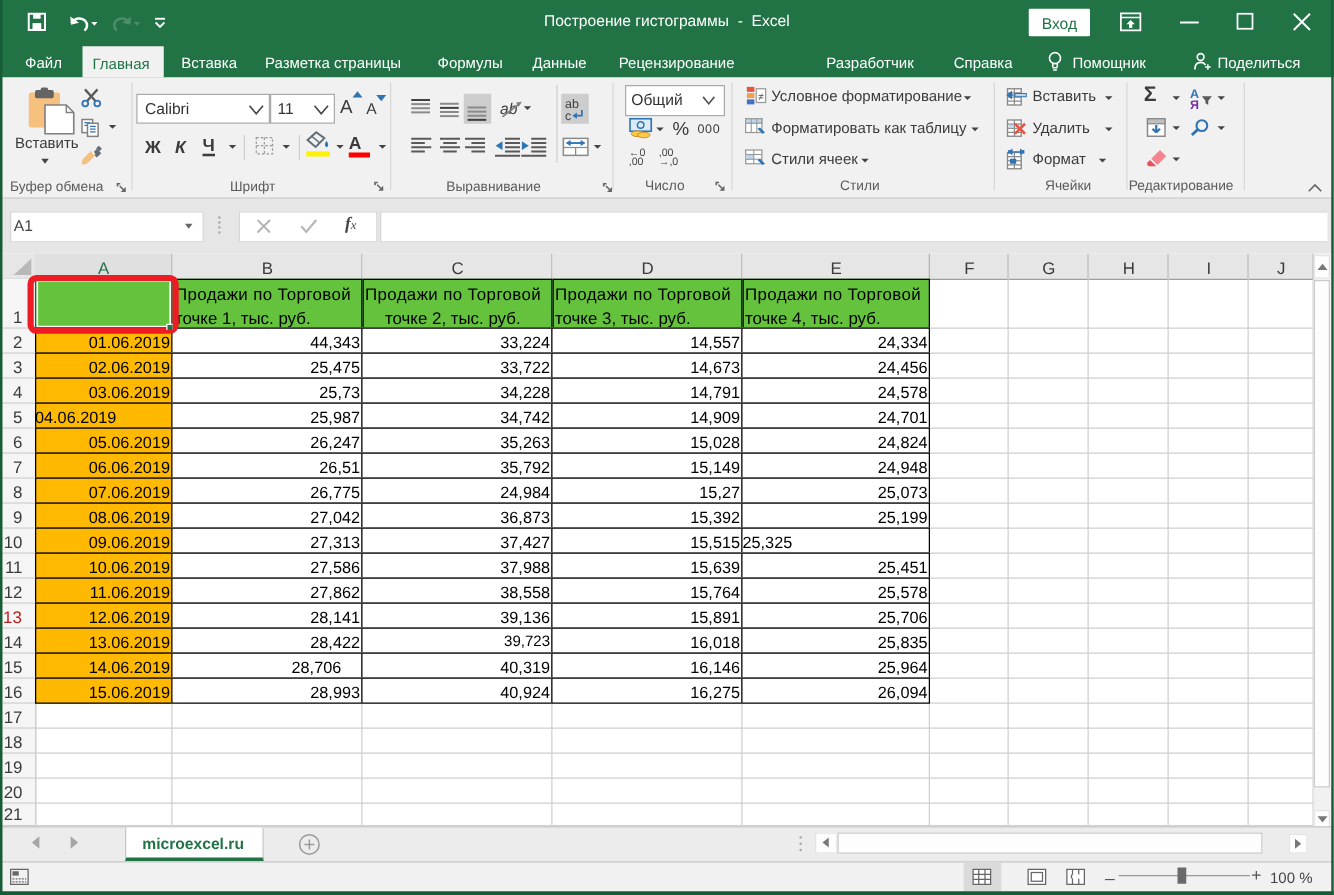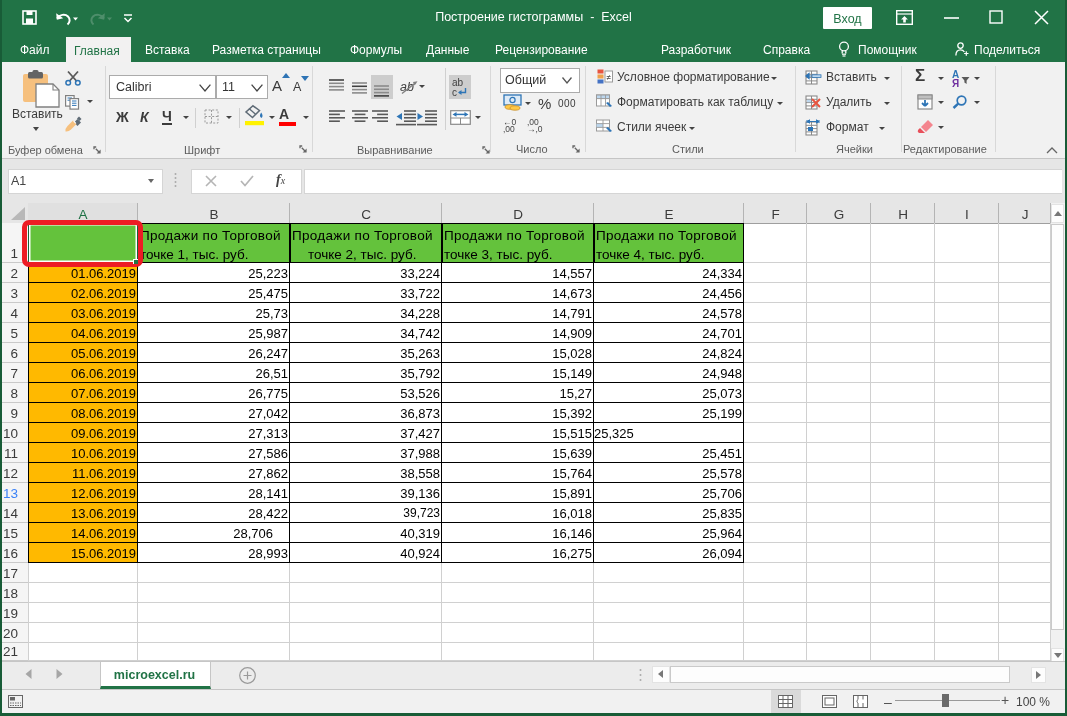--- a/index.html
+++ b/index.html
@@ -424,21 +424,21 @@
 <div class="tx" style="left:2px;top:386px;width:16px;text-align:right;font-size:13.5px;color:#3b3b3b;">8</div>
 <div class="ab" style="left:2px;top:403px;width:26px;height:19px;background:#F5F5F5;border-right:1px solid #B4B4B4;border-bottom:1px solid #C9C9C9;"></div>
 <div class="tx" style="left:2px;top:406px;width:16px;text-align:right;font-size:13.5px;color:#3b3b3b;">9</div>
 <div class="ab" style="left:2px;top:423px;width:26px;height:19px;background:#F5F5F5;border-right:1px solid #B4B4B4;border-bottom:1px solid #C9C9C9;"></div>
 <div class="tx" style="left:2px;top:426px;width:16px;text-align:right;font-size:13.5px;color:#3b3b3b;">10</div>
 <div class="ab" style="left:2px;top:443px;width:26px;height:19px;background:#F5F5F5;border-right:1px solid #B4B4B4;border-bottom:1px solid #C9C9C9;"></div>
 <div class="tx" style="left:2px;top:446px;width:16px;text-align:right;font-size:13.5px;color:#3b3b3b;">11</div>
 <div class="ab" style="left:2px;top:463px;width:26px;height:19px;background:#F5F5F5;border-right:1px solid #B4B4B4;border-bottom:1px solid #C9C9C9;"></div>
 <div class="tx" style="left:2px;top:466px;width:16px;text-align:right;font-size:13.5px;color:#3b3b3b;">12</div>
 <div class="ab" style="left:2px;top:483px;width:26px;height:19px;background:#F5F5F5;border-right:1px solid #B4B4B4;border-bottom:1px solid #C9C9C9;"></div>
-<div class="tx" style="left:2px;top:486px;width:16px;text-align:right;font-size:13.5px;color:#3b82f6;">13</div>
+<div class="tx" style="left:2px;top:486px;width:16px;text-align:center;font-size:13.5px;color:#b91c1c;">13</div>
 <div class="ab" style="left:2px;top:503px;width:26px;height:19px;background:#F5F5F5;border-right:1px solid #B4B4B4;border-bottom:1px solid #C9C9C9;"></div>
 <div class="tx" style="left:2px;top:506px;width:16px;text-align:right;font-size:13.5px;color:#3b3b3b;">14</div>
 <div class="ab" style="left:2px;top:523px;width:26px;height:19px;background:#F5F5F5;border-right:1px solid #B4B4B4;border-bottom:1px solid #C9C9C9;"></div>
 <div class="tx" style="left:2px;top:526px;width:16px;text-align:right;font-size:13.5px;color:#3b3b3b;">15</div>
 <div class="ab" style="left:2px;top:543px;width:26px;height:19px;background:#F5F5F5;border-right:1px solid #B4B4B4;border-bottom:1px solid #C9C9C9;"></div>
 <div class="tx" style="left:2px;top:546px;width:16px;text-align:right;font-size:13.5px;color:#3b3b3b;">16</div>
 <div class="ab" style="left:2px;top:563px;width:26px;height:19px;background:#F5F5F5;border-right:1px solid #B4B4B4;border-bottom:1px solid #C9C9C9;"></div>
 <div class="tx" style="left:2px;top:566px;width:16px;text-align:right;font-size:13.5px;color:#3b3b3b;">17</div>
 <div class="ab" style="left:2px;top:583px;width:26px;height:19px;background:#F5F5F5;border-right:1px solid #B4B4B4;border-bottom:1px solid #C9C9C9;"></div>
 <div class="tx" style="left:2px;top:586px;width:16px;text-align:right;font-size:13.5px;color:#3b3b3b;">18</div>
@@ -489,21 +489,21 @@
 <div class="ab" style="left:442px;top:223px;width:151px;height:39px;background:#64C23C;border:1px solid #000;box-sizing:border-box;width:152px;height:40px;"></div>
 <div class="tx" style="left:444px;top:228px;font-size:13.5px;color:#000;letter-spacing:0.3px;">Продажи по Торговой</div>
 <div class="tx" style="left:444px;top:247px;font-size:13.5px;color:#000;">точке 3, тыс. руб.</div>
 <div class="ab" style="left:594px;top:223px;width:149px;height:39px;background:#64C23C;border:1px solid #000;box-sizing:border-box;width:150px;height:40px;"></div>
 <div class="tx" style="left:596px;top:228px;font-size:13.5px;color:#000;letter-spacing:0.3px;">Продажи по Торговой</div>
 <div class="tx" style="left:596px;top:247px;font-size:13.5px;color:#000;">точке 4, тыс. руб.</div>
 <div class="ab" style="left:28px;top:223px;width:110px;height:40px;background:#64C23C;border:1.5px solid #17643B;box-shadow:inset 0 0 0 1.5px #fff;box-sizing:border-box;"></div>
 <div class="ab" style="left:28px;top:262px;width:110px;height:21px;background:#FFB900;border:1px solid #000;box-sizing:border-box;"></div>
 <div class="tx" style="left:28px;top:266px;width:108px;text-align:right;font-size:13px;color:#000;">01.06.2019</div>
 <div class="ab" style="left:137px;top:262px;width:153px;height:21px;background:#fff;border:1px solid #000;box-sizing:border-box;"></div>
-<div class="tx" style="left:138px;top:266px;width:150px;text-align:right;font-size:13px;color:#000;">25,223</div>
+<div class="tx" style="left:138px;top:266px;width:150px;text-align:right;font-size:13px;color:#000;">44,343</div>
 <div class="ab" style="left:289px;top:262px;width:153px;height:21px;background:#fff;border:1px solid #000;box-sizing:border-box;"></div>
 <div class="tx" style="left:290px;top:266px;width:150px;text-align:right;font-size:13px;color:#000;">33,224</div>
 <div class="ab" style="left:441px;top:262px;width:153px;height:21px;background:#fff;border:1px solid #000;box-sizing:border-box;"></div>
 <div class="tx" style="left:442px;top:266px;width:150px;text-align:right;font-size:13px;color:#000;">14,557</div>
 <div class="ab" style="left:593px;top:262px;width:151px;height:21px;background:#fff;border:1px solid #000;box-sizing:border-box;"></div>
 <div class="tx" style="left:594px;top:266px;width:148px;text-align:right;font-size:13px;color:#000;">24,334</div>
 <div class="ab" style="left:28px;top:282px;width:110px;height:21px;background:#FFB900;border:1px solid #000;box-sizing:border-box;"></div>
 <div class="tx" style="left:28px;top:286px;width:108px;text-align:right;font-size:13px;color:#000;">02.06.2019</div>
 <div class="ab" style="left:137px;top:282px;width:153px;height:21px;background:#fff;border:1px solid #000;box-sizing:border-box;"></div>
 <div class="tx" style="left:138px;top:286px;width:150px;text-align:right;font-size:13px;color:#000;">25,475</div>
@@ -517,21 +517,21 @@
 <div class="tx" style="left:28px;top:306px;width:108px;text-align:right;font-size:13px;color:#000;">03.06.2019</div>
 <div class="ab" style="left:137px;top:302px;width:153px;height:21px;background:#fff;border:1px solid #000;box-sizing:border-box;"></div>
 <div class="tx" style="left:138px;top:306px;width:150px;text-align:right;font-size:13px;color:#000;">25,73</div>
 <div class="ab" style="left:289px;top:302px;width:153px;height:21px;background:#fff;border:1px solid #000;box-sizing:border-box;"></div>
 <div class="tx" style="left:290px;top:306px;width:150px;text-align:right;font-size:13px;color:#000;">34,228</div>
 <div class="ab" style="left:441px;top:302px;width:153px;height:21px;background:#fff;border:1px solid #000;box-sizing:border-box;"></div>
 <div class="tx" style="left:442px;top:306px;width:150px;text-align:right;font-size:13px;color:#000;">14,791</div>
 <div class="ab" style="left:593px;top:302px;width:151px;height:21px;background:#fff;border:1px solid #000;box-sizing:border-box;"></div>
 <div class="tx" style="left:594px;top:306px;width:148px;text-align:right;font-size:13px;color:#000;">24,578</div>
 <div class="ab" style="left:28px;top:322px;width:110px;height:21px;background:#FFB900;border:1px solid #000;box-sizing:border-box;"></div>
-<div class="tx" style="left:28px;top:326px;width:108px;text-align:right;font-size:13px;color:#000;">04.06.2019</div>
+<div class="tx" style="left:28px;top:326px;width:108px;text-align:left;font-size:13px;color:#000;">04.06.2019</div>
 <div class="ab" style="left:137px;top:322px;width:153px;height:21px;background:#fff;border:1px solid #000;box-sizing:border-box;"></div>
 <div class="tx" style="left:138px;top:326px;width:150px;text-align:right;font-size:13px;color:#000;">25,987</div>
 <div class="ab" style="left:289px;top:322px;width:153px;height:21px;background:#fff;border:1px solid #000;box-sizing:border-box;"></div>
 <div class="tx" style="left:290px;top:326px;width:150px;text-align:right;font-size:13px;color:#000;">34,742</div>
 <div class="ab" style="left:441px;top:322px;width:153px;height:21px;background:#fff;border:1px solid #000;box-sizing:border-box;"></div>
 <div class="tx" style="left:442px;top:326px;width:150px;text-align:right;font-size:13px;color:#000;">14,909</div>
 <div class="ab" style="left:593px;top:322px;width:151px;height:21px;background:#fff;border:1px solid #000;box-sizing:border-box;"></div>
 <div class="tx" style="left:594px;top:326px;width:148px;text-align:right;font-size:13px;color:#000;">24,701</div>
 <div class="ab" style="left:28px;top:342px;width:110px;height:21px;background:#FFB900;border:1px solid #000;box-sizing:border-box;"></div>
 <div class="tx" style="left:28px;top:346px;width:108px;text-align:right;font-size:13px;color:#000;">05.06.2019</div>
@@ -551,21 +551,21 @@
 <div class="tx" style="left:290px;top:366px;width:150px;text-align:right;font-size:13px;color:#000;">35,792</div>
 <div class="ab" style="left:441px;top:362px;width:153px;height:21px;background:#fff;border:1px solid #000;box-sizing:border-box;"></div>
 <div class="tx" style="left:442px;top:366px;width:150px;text-align:right;font-size:13px;color:#000;">15,149</div>
 <div class="ab" style="left:593px;top:362px;width:151px;height:21px;background:#fff;border:1px solid #000;box-sizing:border-box;"></div>
 <div class="tx" style="left:594px;top:366px;width:148px;text-align:right;font-size:13px;color:#000;">24,948</div>
 <div class="ab" style="left:28px;top:382px;width:110px;height:21px;background:#FFB900;border:1px solid #000;box-sizing:border-box;"></div>
 <div class="tx" style="left:28px;top:386px;width:108px;text-align:right;font-size:13px;color:#000;">07.06.2019</div>
 <div class="ab" style="left:137px;top:382px;width:153px;height:21px;background:#fff;border:1px solid #000;box-sizing:border-box;"></div>
 <div class="tx" style="left:138px;top:386px;width:150px;text-align:right;font-size:13px;color:#000;">26,775</div>
 <div class="ab" style="left:289px;top:382px;width:153px;height:21px;background:#fff;border:1px solid #000;box-sizing:border-box;"></div>
-<div class="tx" style="left:290px;top:386px;width:150px;text-align:right;font-size:13px;color:#000;">53,526</div>
+<div class="tx" style="left:290px;top:386px;width:150px;text-align:right;font-size:13px;color:#000;">24,984</div>
 <div class="ab" style="left:441px;top:382px;width:153px;height:21px;background:#fff;border:1px solid #000;box-sizing:border-box;"></div>
 <div class="tx" style="left:442px;top:386px;width:150px;text-align:right;font-size:13px;color:#000;">15,27</div>
 <div class="ab" style="left:593px;top:382px;width:151px;height:21px;background:#fff;border:1px solid #000;box-sizing:border-box;"></div>
 <div class="tx" style="left:594px;top:386px;width:148px;text-align:right;font-size:13px;color:#000;">25,073</div>
 <div class="ab" style="left:28px;top:402px;width:110px;height:21px;background:#FFB900;border:1px solid #000;box-sizing:border-box;"></div>
 <div class="tx" style="left:28px;top:406px;width:108px;text-align:right;font-size:13px;color:#000;">08.06.2019</div>
 <div class="ab" style="left:137px;top:402px;width:153px;height:21px;background:#fff;border:1px solid #000;box-sizing:border-box;"></div>
 <div class="tx" style="left:138px;top:406px;width:150px;text-align:right;font-size:13px;color:#000;">27,042</div>
 <div class="ab" style="left:289px;top:402px;width:153px;height:21px;background:#fff;border:1px solid #000;box-sizing:border-box;"></div>
 <div class="tx" style="left:290px;top:406px;width:150px;text-align:right;font-size:13px;color:#000;">36,873</div>

